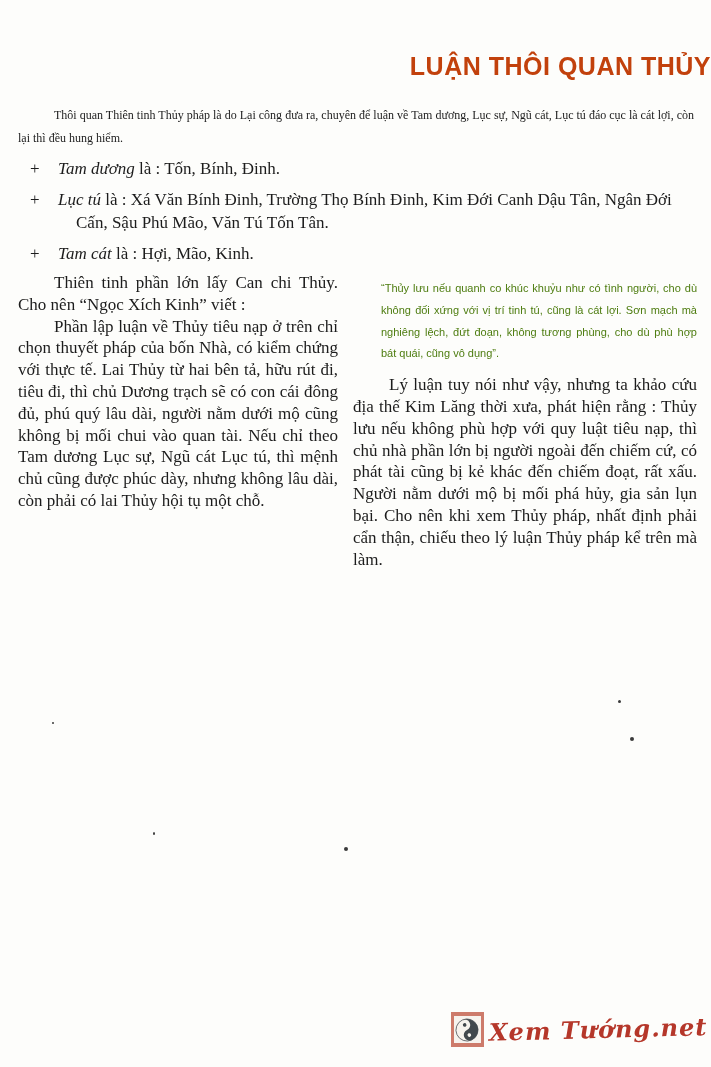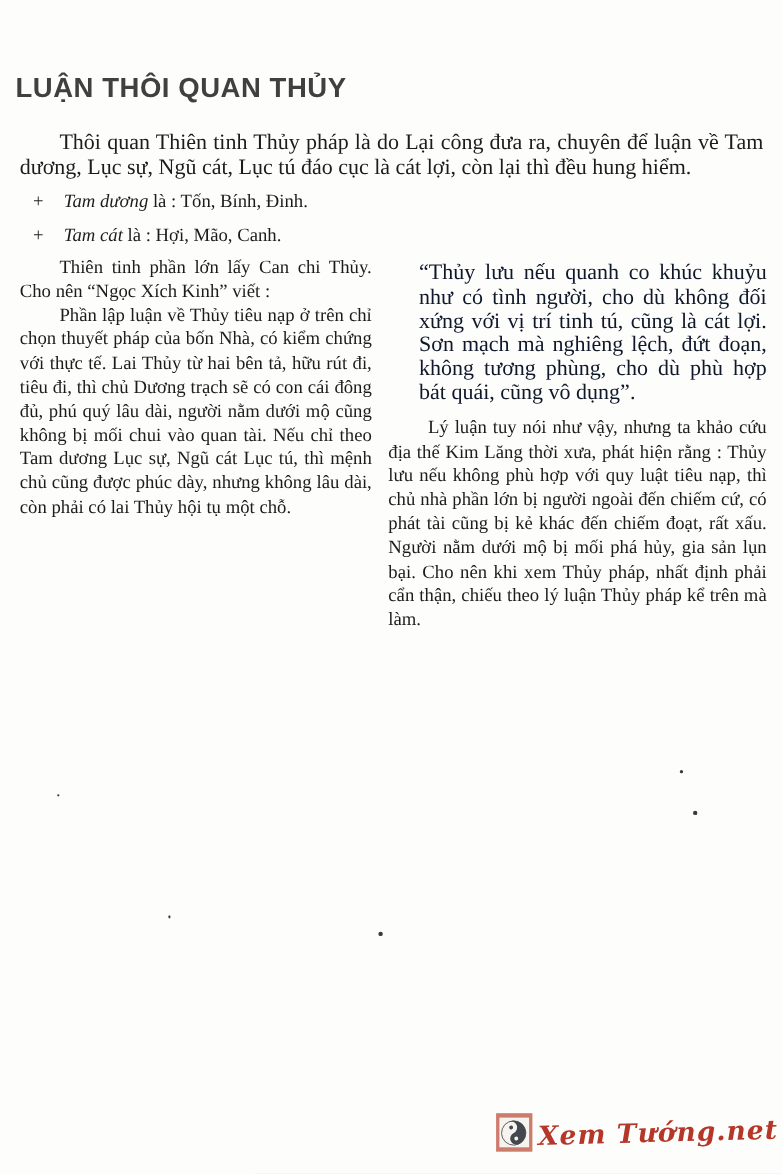--- a/index.html
+++ b/index.html
@@ -8,32 +8,32 @@
     position:relative;
     width:711px;height:1067px;
     margin:0 auto;
     background:#fdfdfb;
     color:#1c1c1c;
     font-family:"Liberation Serif", serif;
     overflow:hidden;
     box-sizing:border-box;
   }
   .page-title{
-    margin:14px;
+    margin:0;
     padding-top:52px;
-    text-align:left;
+    text-align:right;
     font-family:"Liberation Sans", sans-serif;
     font-weight:bold;
     font-size:25px;
     letter-spacing:0.5px;
-    color:#404040;
+    color:#c2410c;
   }
   .intro{
     margin:23px 17px 0 18px;
-    font-size:20px;
+    font-size:12px;
     line-height:22.5px;
     text-align:justify;
     text-indent:36px;
   }
   .bullets{margin:4px 17px 0 18px;}
   .bullet{
     margin-top:8px;
     padding-left:58px;
     text-indent:-46px;
     font-size:17px;
@@ -51,25 +51,25 @@
   .col-left{width:320px;}
   .col-right{width:344px;}
   .body-para{
     margin:0;
     font-size:17px;
     line-height:21.8px;
     text-align:justify;
   }
   .indent{text-indent:36px;}
   .quote{
-    font-family:Liberation Serif, serif;
-    font-size:20px;
+    font-family:Liberation Sans, sans-serif;
+    font-size:11px;
     line-height:21.8px;
     text-align:justify;
-    color:#0f172a;
+    color:#4d7c0f;
   }
   .quote-left{margin:7px 0 9px 27px;}
   .quote-right{margin:6px 0 9px 28px;}
   .col-head{
     margin:0 0 0 20px;
     font-size:17px;
     line-height:21.8px;
   }
   .page-number{
     position:absolute;
@@ -122,21 +122,24 @@
 
   <h1 class="page-title">LUẬN THÔI QUAN THỦY</h1>
 
   <p class="intro">Thôi quan Thiên tinh Thủy pháp là do Lại công đưa ra, chuyên để luận về Tam dương, Lục sự, Ngũ cát, Lục tú đáo cục là cát lợi, còn lại thì đều hung hiểm.</p>
 
   <div class="bullets">
     <div class="bullet">
       <span class="marker">+</span><span class="term">Tam dương</span> <span>là : Tốn, Bính, Đinh.</span>
     </div>
     <div class="bullet">
-      <span class="marker">+</span><span class="term">Tam cát</span> <span>là : Hợi, Mão, Canh.</span>
+      <span class="marker">+</span><span class="term">Lục tú</span> <span>là : Xá Văn Bính Đinh, Trường Thọ Bính Đinh, Kim Đới Canh Dậu Tân, Ngân Đới Cấn, Sậu Phú Mão, Văn Tú Tốn Tân.</span>
+    </div>
+    <div class="bullet">
+      <span class="marker">+</span><span class="term">Tam cát</span> <span>là : Hợi, Mão, Kinh.</span>
     </div>
   </div>
 
   <div class="columns">
     <div class="col-left">
       <p class="body-para indent">Thiên tinh phần lớn lấy Can chi Thủy. Cho nên “Ngọc Xích Kinh” viết :</p>
       <p class="body-para indent">Phần lập luận về Thủy tiêu nạp ở trên chỉ chọn thuyết pháp của bốn Nhà, có kiểm chứng với thực tế. Lai Thủy từ hai bên tả, hữu rút đi, tiêu đi, thì chủ Dương trạch sẽ có con cái đông đủ, phú quý lâu dài, người nằm dưới mộ cũng không bị mối chui vào quan tài. Nếu chỉ theo Tam dương Lục sự, Ngũ cát Lục tú, thì mệnh chủ cũng được phúc dày, nhưng không lâu dài, còn phải có lai Thủy hội tụ một chỗ.</p>
     </div>
     <div class="col-right">
       <p class="quote quote-right">“Thủy lưu nếu quanh co khúc khuỷu như có tình người, cho dù không đối xứng với vị trí tinh tú, cũng là cát lợi. Sơn mạch mà nghiêng lệch, đứt đoạn, không tương phùng, cho dù phù hợp bát quái, cũng vô dụng”.</p>

